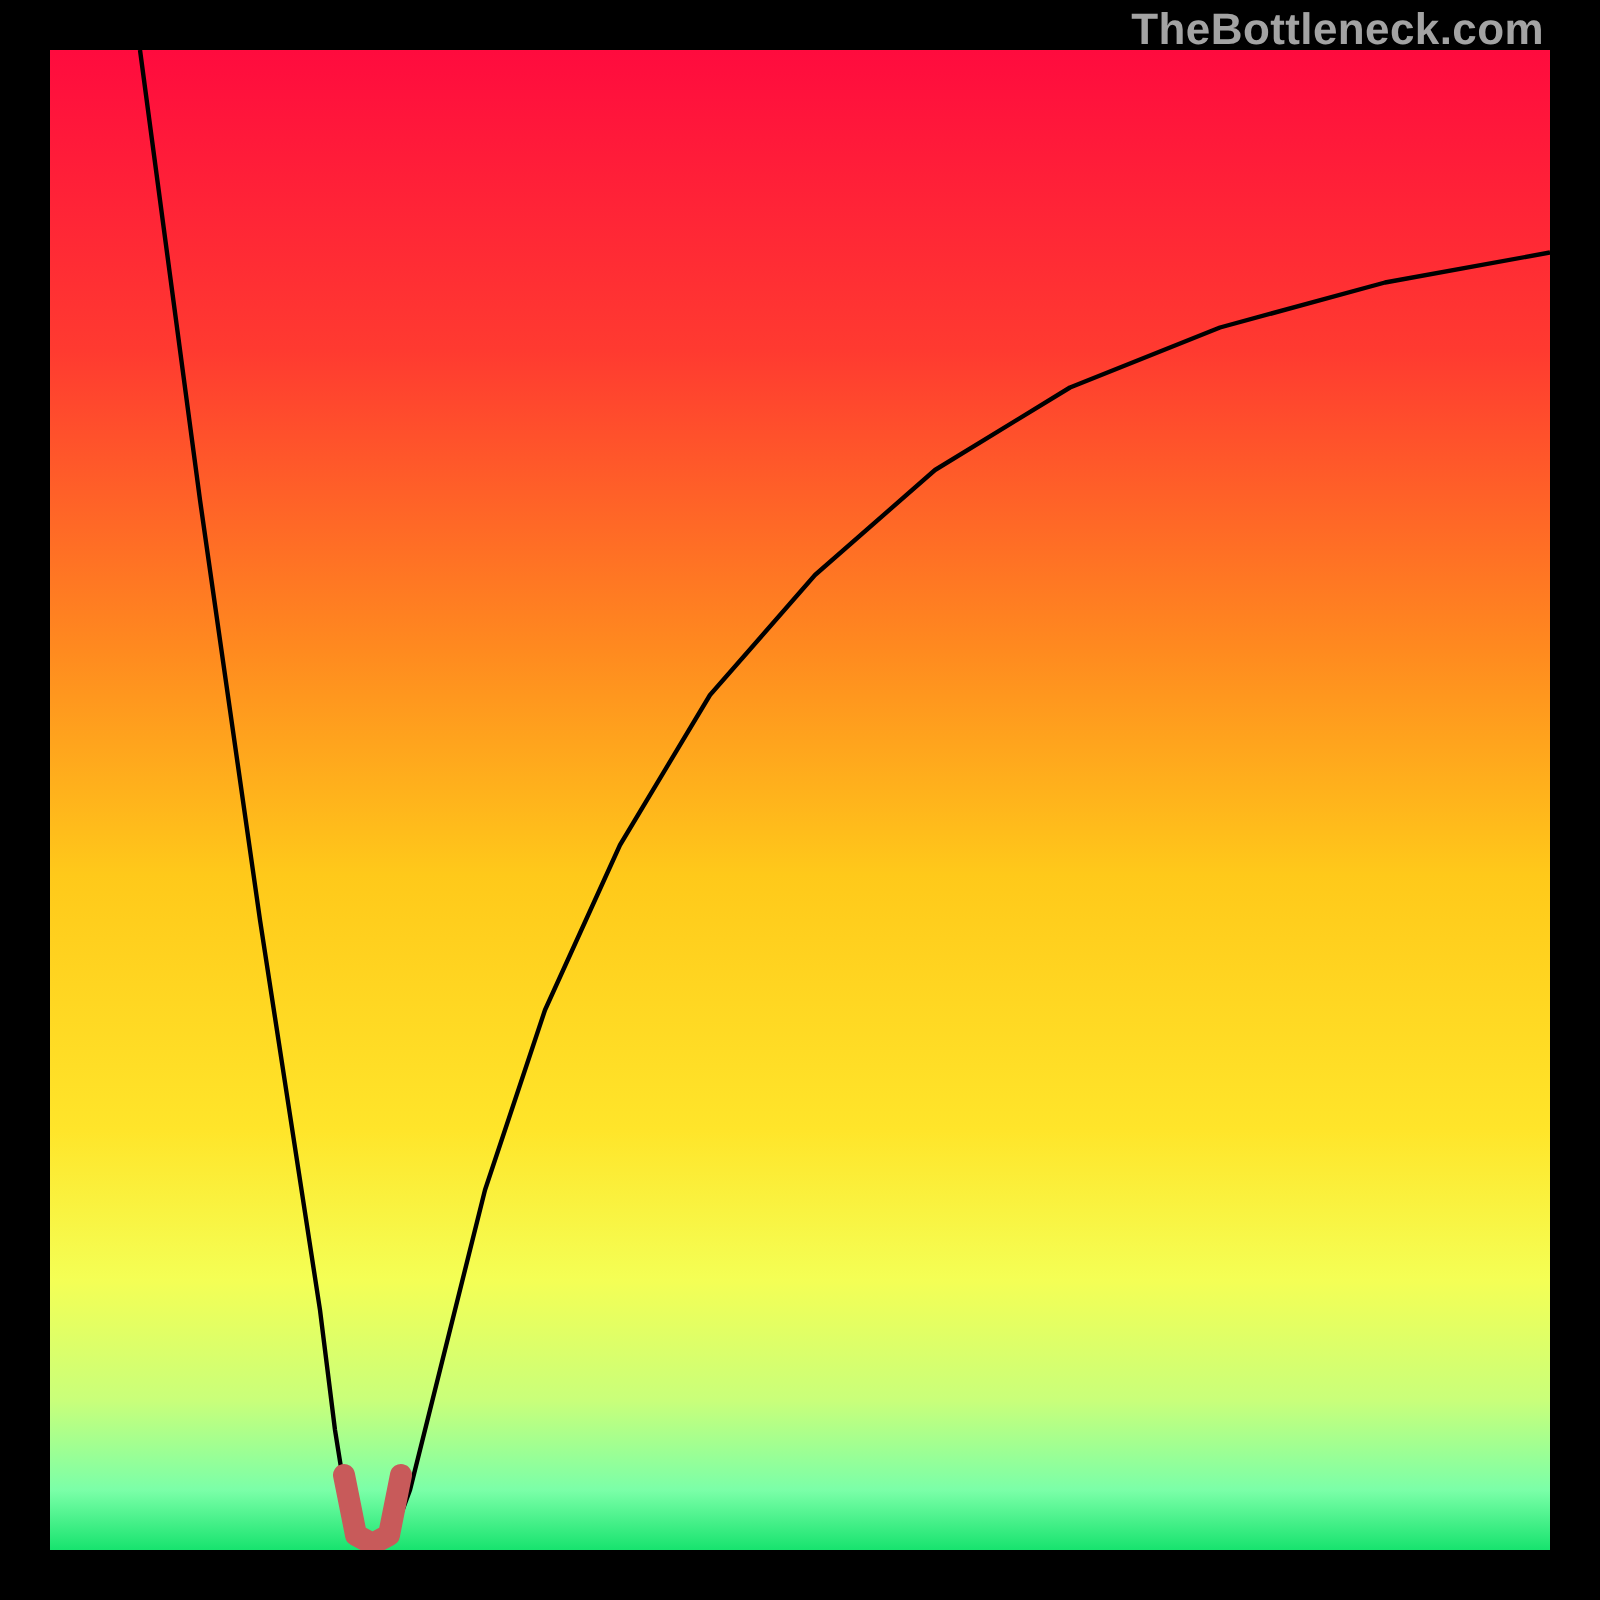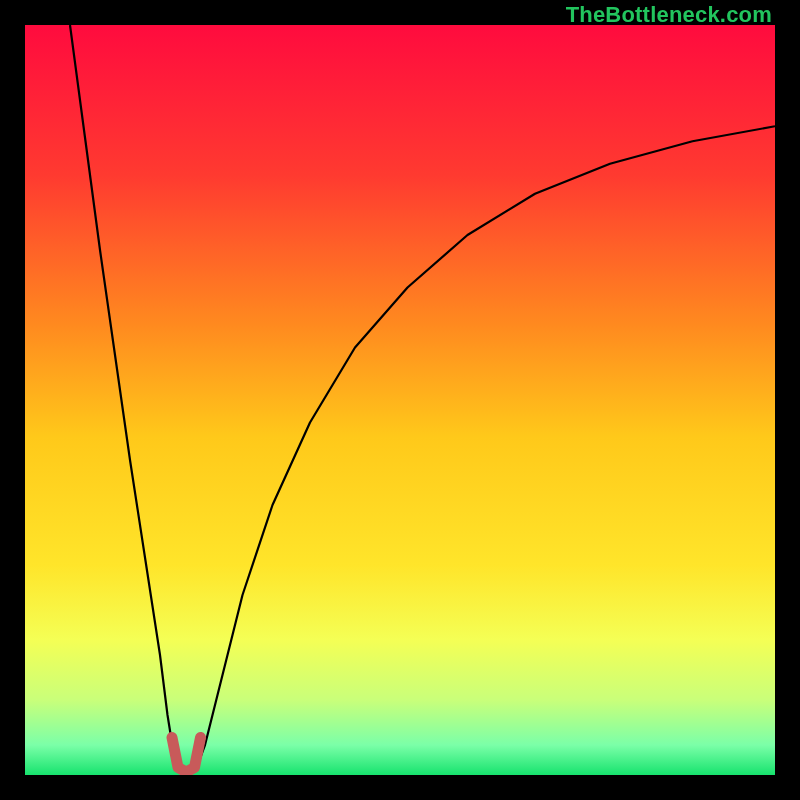--- a/index.html
+++ b/index.html
@@ -25,21 +25,21 @@
     top: 0;
     width: 750px;
     height: 750px;
   }
   .watermark {
     position: absolute;
     top: 2px;
     right: 28px;
     font-size: 22px;
     font-weight: 600;
-    color: #22c55e;
+    color: #a3a3a3;
     letter-spacing: 0.2px;
   }
   svg { display: block; }
 </style>
 </head>
 <body>
 
 <div class="watermark">TheBottleneck.com</div>
 
 <div class="frame">

